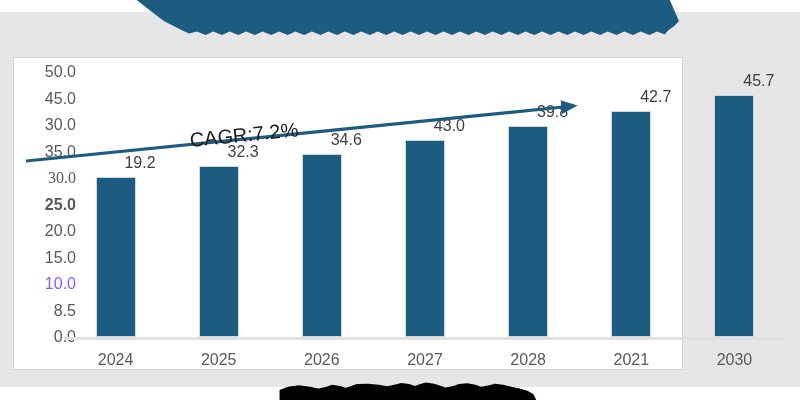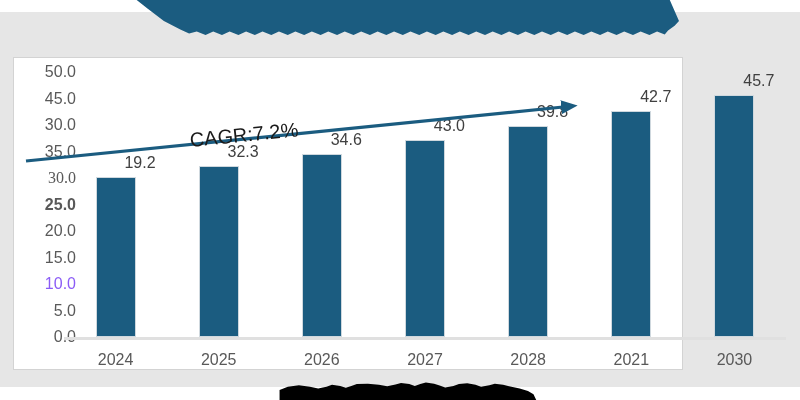--- a/index.html
+++ b/index.html
@@ -174,21 +174,21 @@
       <div class="ytick-wrap" id="ytick-wrap">
           <div class="ytick" style="top: 14px; color: rgb(89, 89, 89);">50.0</div>
           <div class="ytick" style="top: 40.5px; color: rgb(89, 89, 89);">45.0</div>
           <div class="ytick" style="top: 67px; color: rgb(89, 89, 89);">30.0</div>
           <div class="ytick" style="top: 93.5px; color: rgb(89, 89, 89);">35.0</div>
           <div class="ytick" style="top: 120px; color: rgb(89, 89, 89); font-family: Liberation Serif, serif;">30.0</div>
           <div class="ytick" style="top: 146.5px; color: rgb(89, 89, 89); font-weight: bold;">25.0</div>
           <div class="ytick" style="top: 173px; color: rgb(89, 89, 89);">20.0</div>
           <div class="ytick" style="top: 199.5px; color: rgb(89, 89, 89);">15.0</div>
           <div class="ytick" style="top: 226px; color: #8b5cf6;">10.0</div>
-          <div class="ytick" style="top: 252.5px; color: rgb(89, 89, 89);">5.0</div>
+          <div class="ytick" style="top: 252.5px; color: rgb(89, 89, 89);">8.5</div>
           <div class="ytick" style="top: 279px; color: rgb(89, 89, 89);">0.0</div>
         </div>
 
       <div class="baseline" id="baseline" style="top: 279px; background: rgb(224, 224, 224);"></div>
 
       <div id="bars-layer">
           <div class="bar" style="left: 81.5714px; top: 119.47px; width: 40px; height: 159.53px; background: rgb(27, 92, 128);"></div>
           <div class="bar-label" style="left: 61.5714px; top: 96.47px; width: 80px; color: rgb(64, 64, 64);">19.2</div>
           <div class="bar" style="left: 184.714px; top: 107.81px; width: 40px; height: 171.19px; background: rgb(27, 92, 128);"></div>
           <div class="bar-label" style="left: 164.714px; top: 84.81px; width: 80px; color: rgb(64, 64, 64);">32.3</div>

